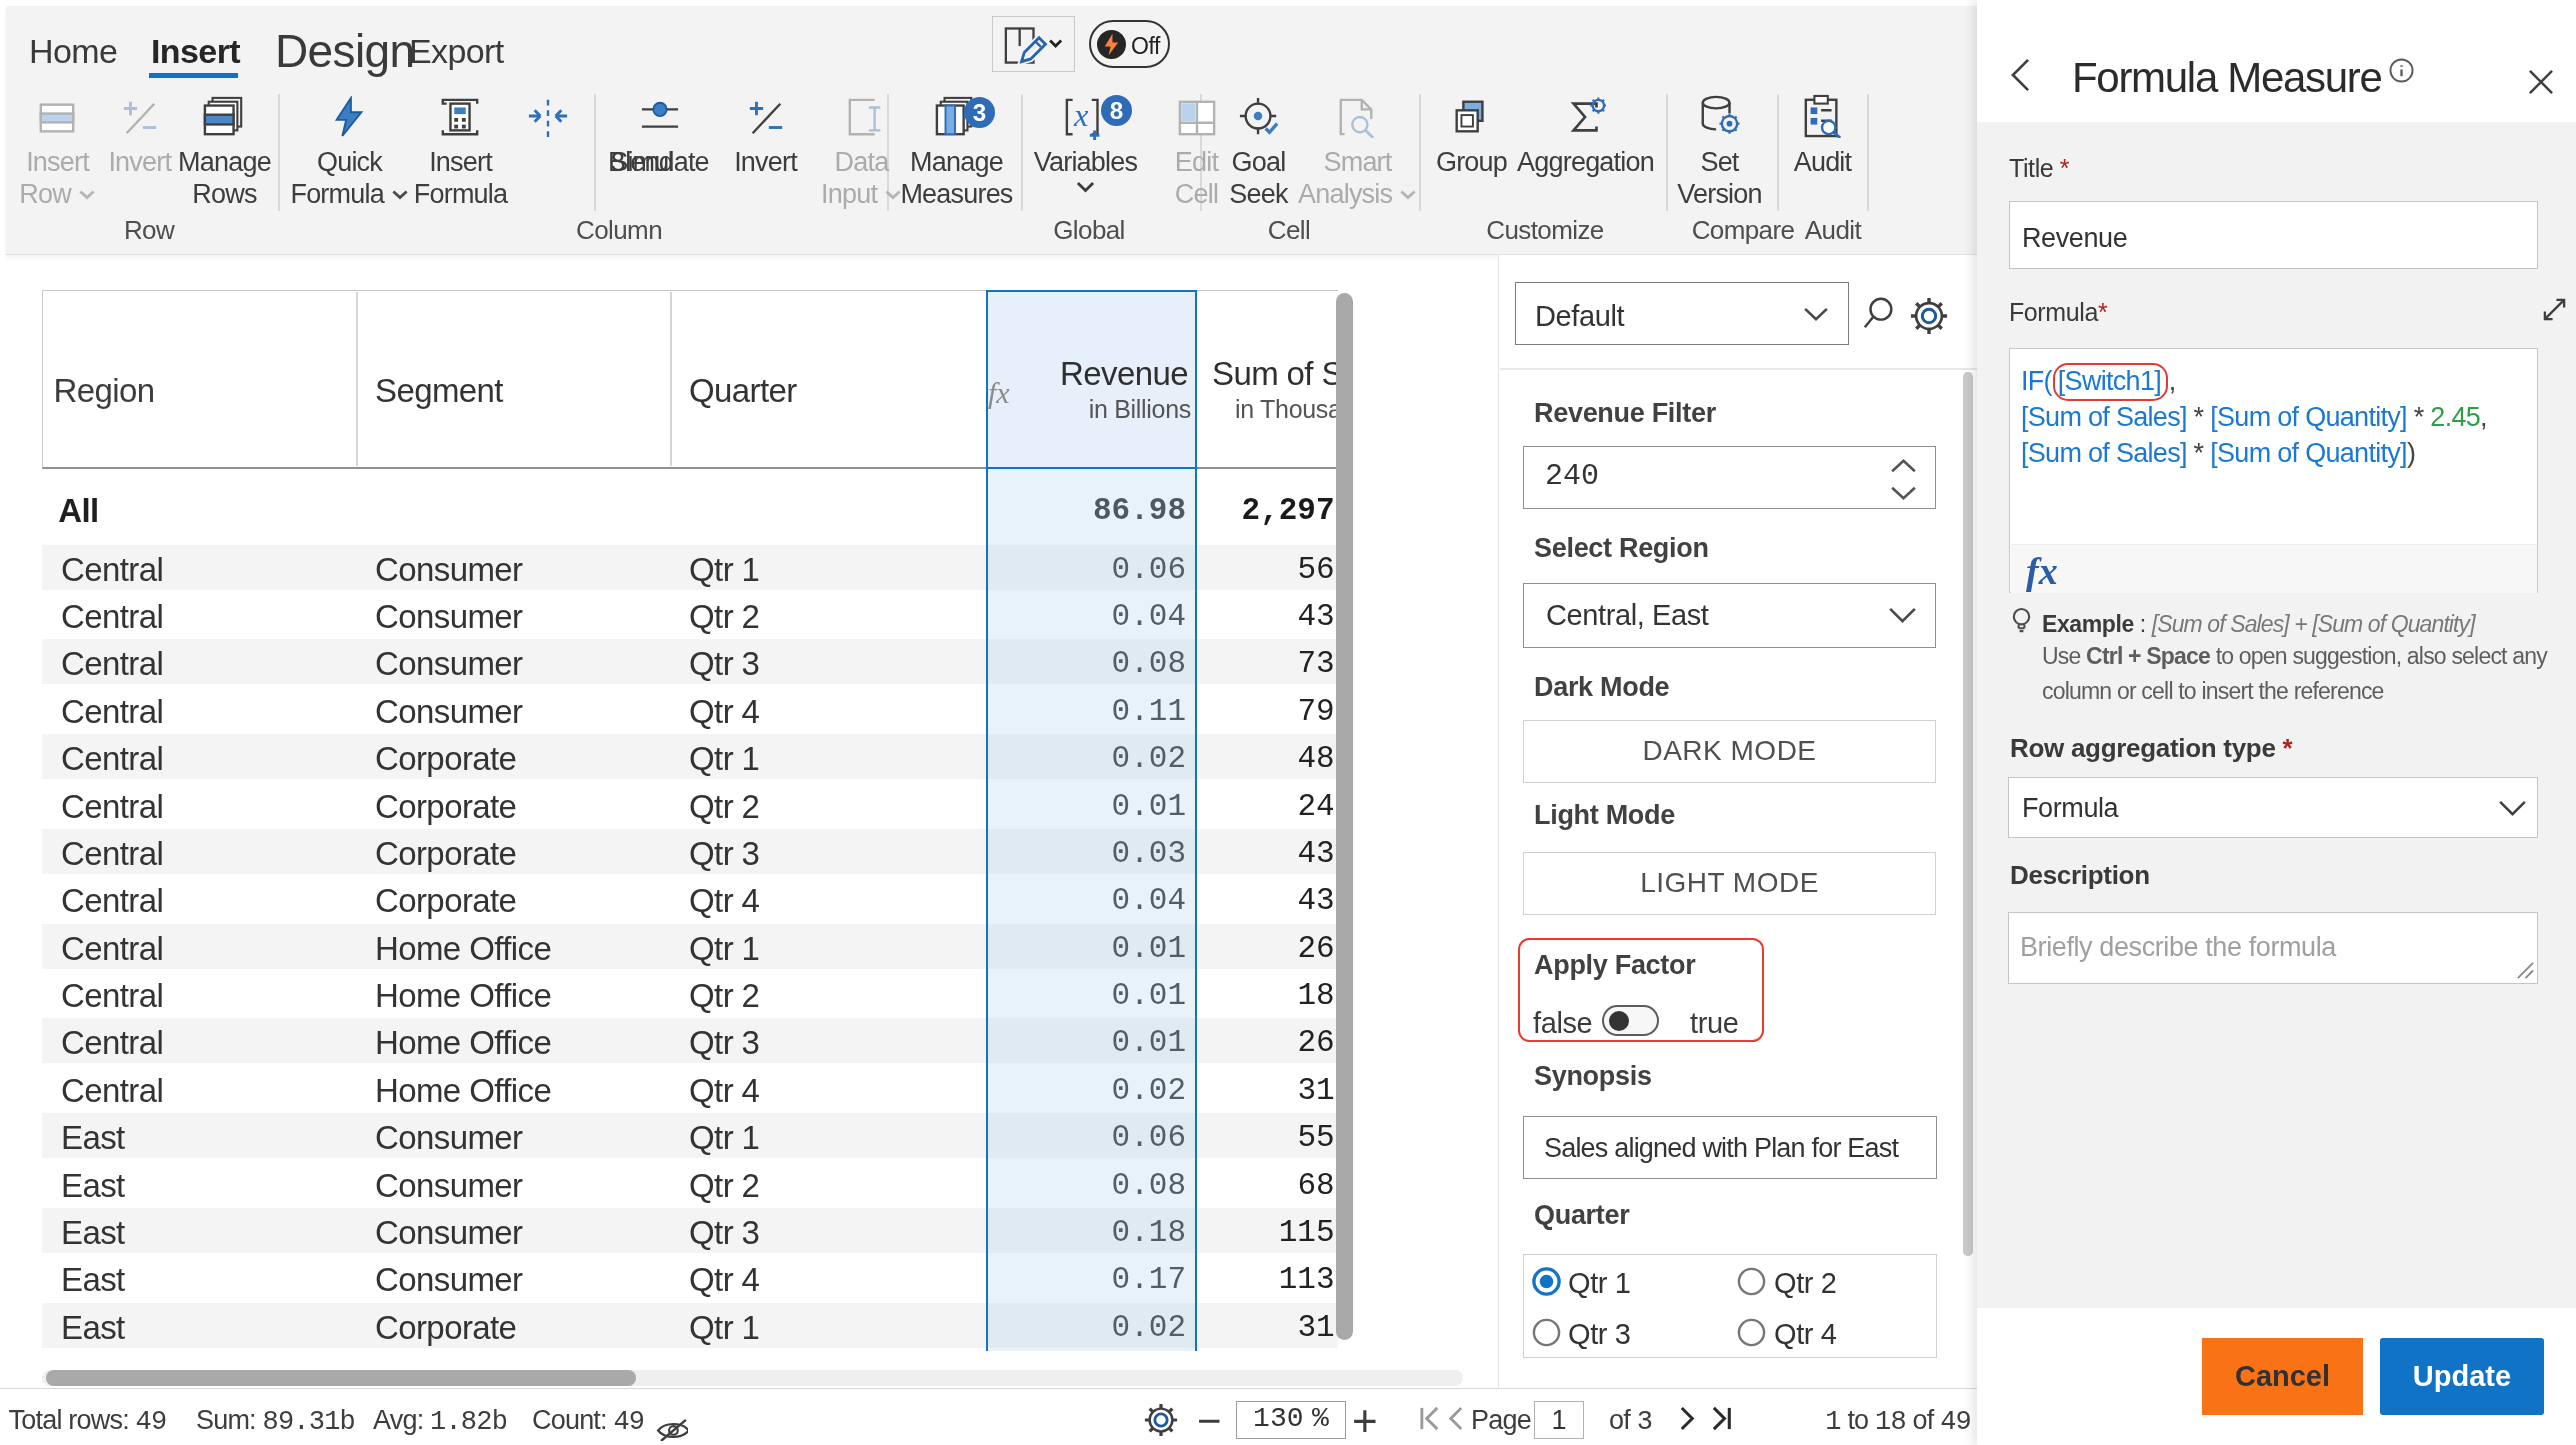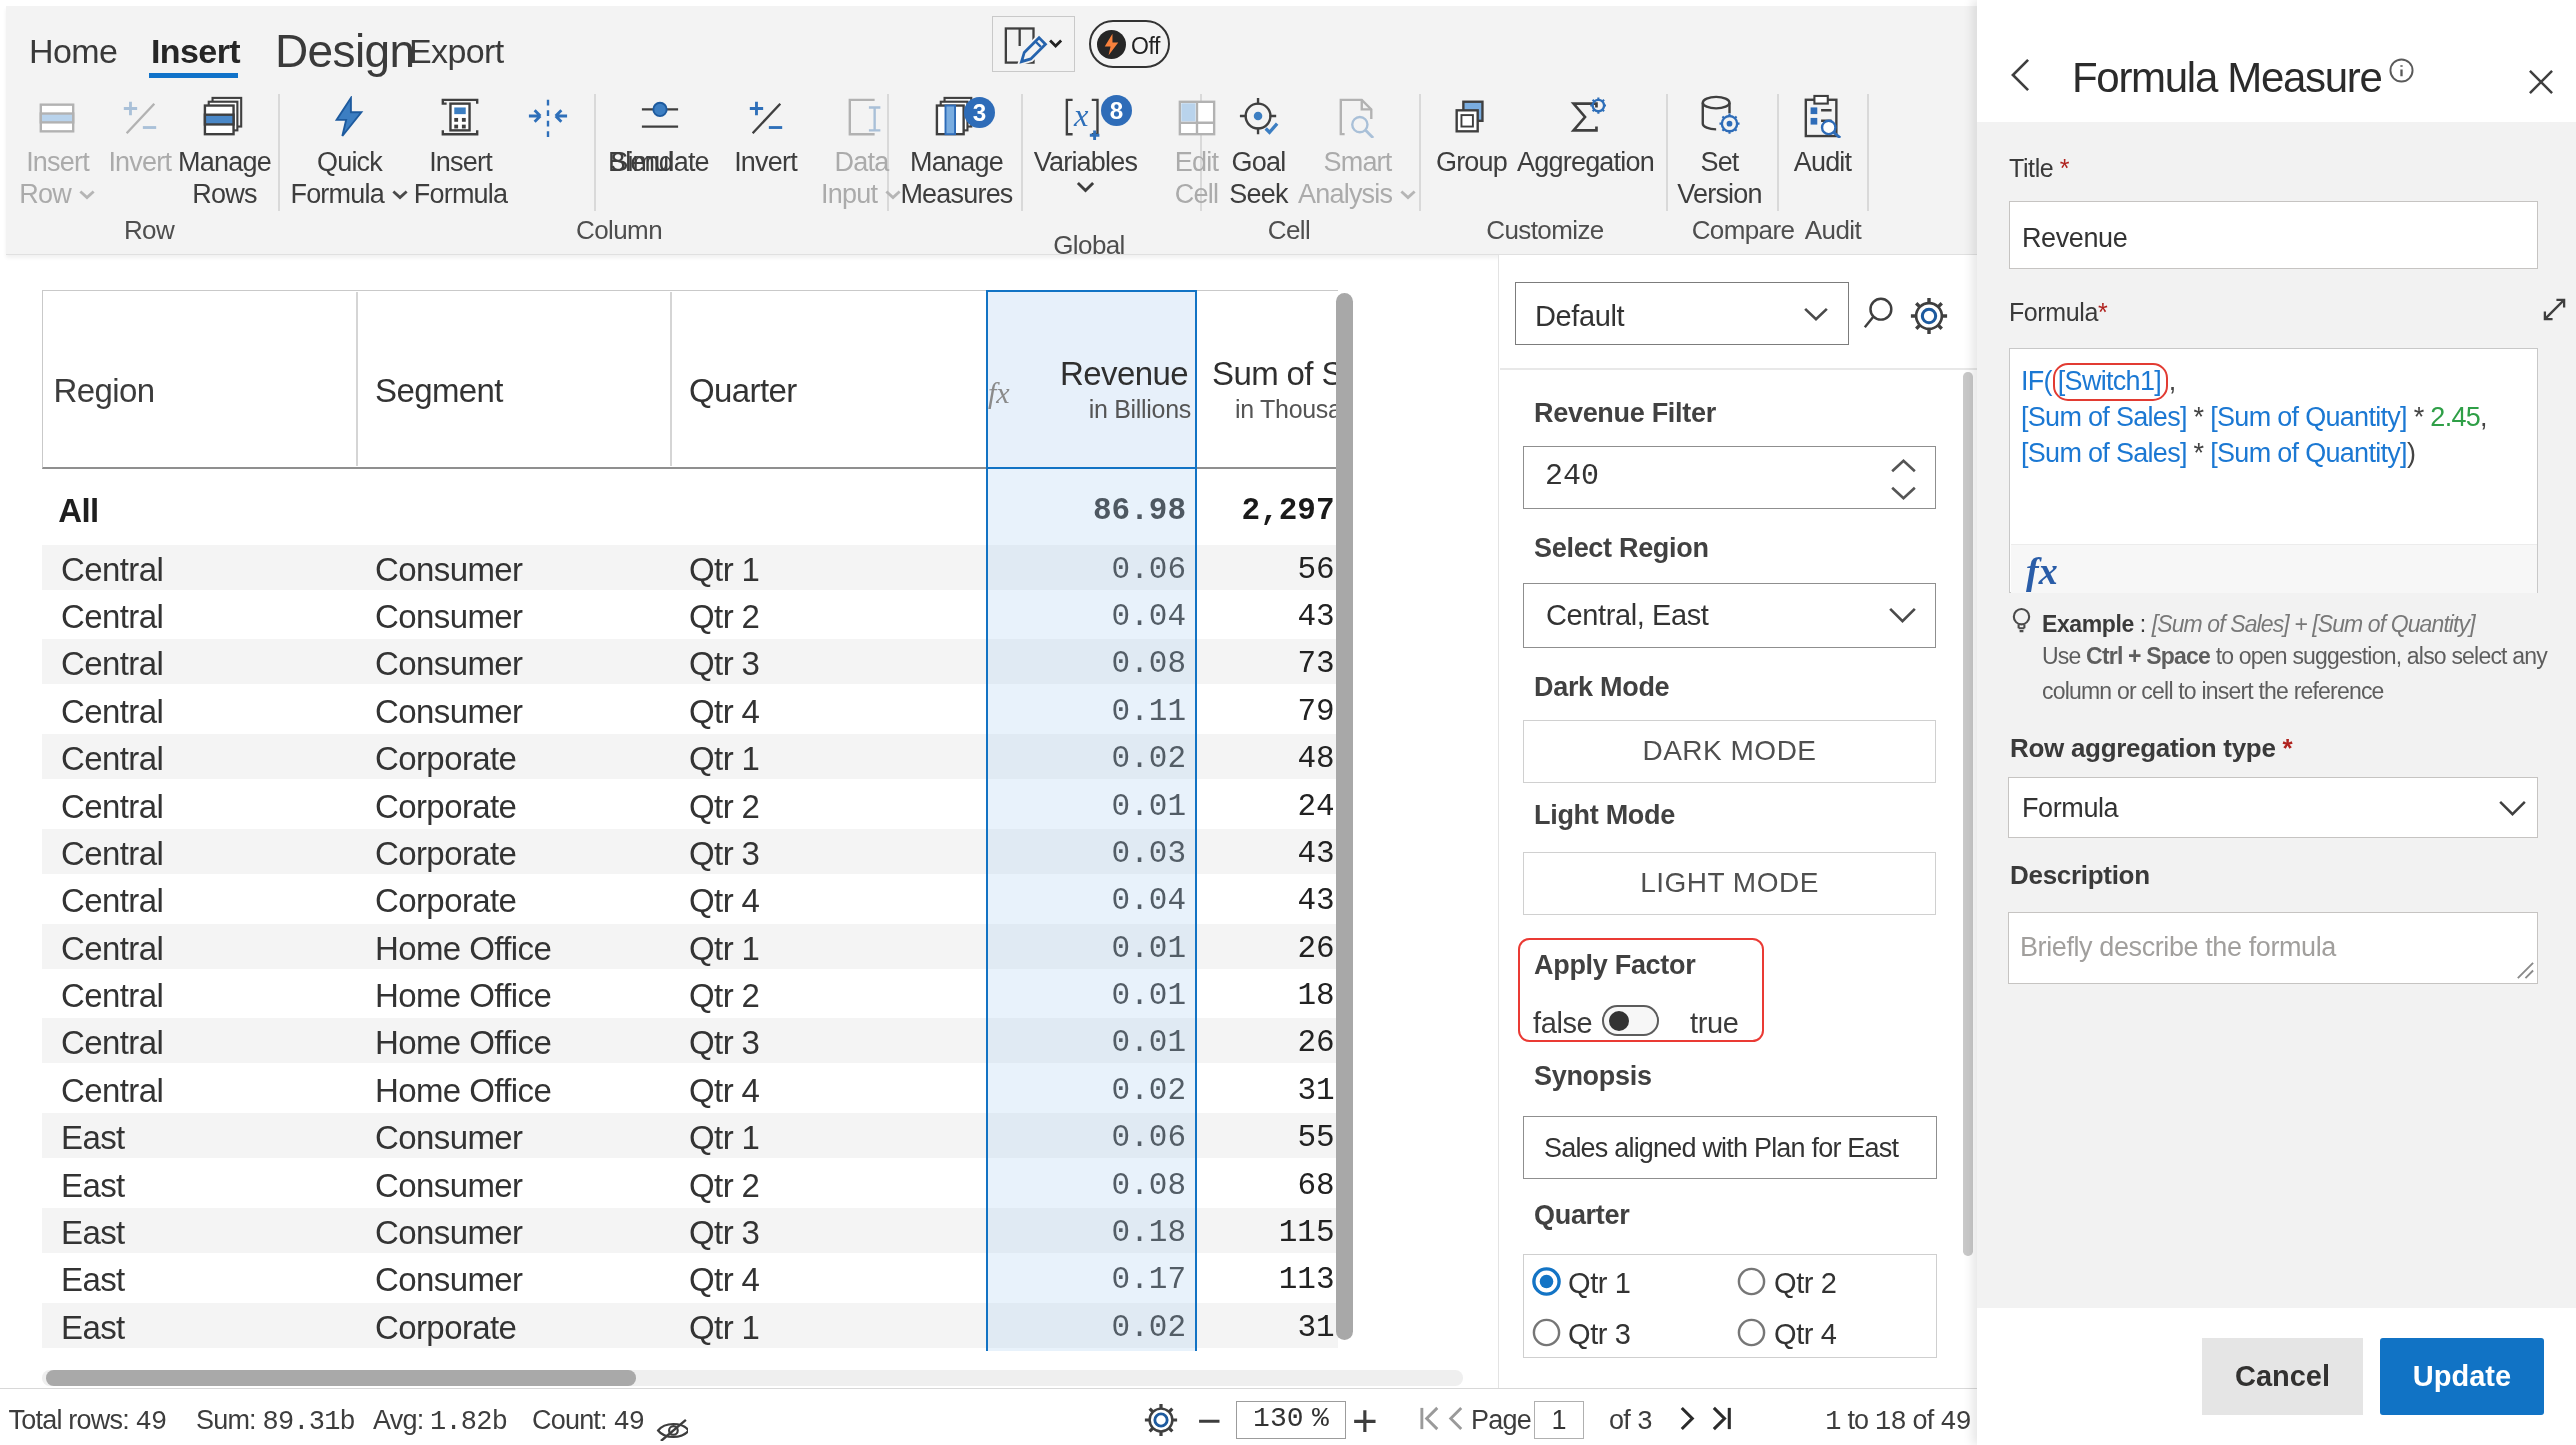--- a/index.html
+++ b/index.html
@@ -28,21 +28,21 @@
 <div class="rsep" style="left:594px;"></div>
 <div class="rsep" style="left:887px;"></div>
 <div class="rsep" style="left:1021px;"></div>
 <div class="rsep" style="left:1200px;"></div>
 <div class="rsep" style="left:1419px;"></div>
 <div class="rsep" style="left:1666px;"></div>
 <div class="rsep" style="left:1777px;"></div>
 <div class="rsep" style="left:1867px;"></div>
 <div class="glabel" style="left:34px;width:230px;">Row</div>
 <div class="glabel" style="left:504px;width:230px;">Column</div>
-<div class="glabel" style="left:974px;width:230px;margin-top:15px;">Global</div>
+<div class="glabel" style="left:974px;width:230px;">Global</div>
 <div class="glabel" style="left:1174px;width:230px;">Cell</div>
 <div class="glabel" style="left:1430px;width:230px;">Customize</div>
 <div class="glabel" style="left:1628px;width:230px;">Compare</div>
 <div class="glabel" style="left:1718px;width:230px;">Audit</div>
 <svg class="abs" style="left:37px;top:98px;" width="40" height="40" viewBox="0 0 42 42">
       <rect x="4" y="7" width="34" height="28" fill="#fff" stroke="#b2b2b2" stroke-width="2.5"></rect>
       <rect x="4" y="16.3" width="34" height="9.3" fill="#b9d3ec" stroke="#b2b2b2" stroke-width="2.5"></rect>
     </svg>
 <div class="blab dis" style="left:-67px;top:146px;width:249px;">Insert<br>Row <svg width="18" height="11.5" viewBox="0 0 19 12" style="vertical-align:2.9px">
         <polyline points="2.5,2.5 9.5,9 16.5,2.5" fill="none" stroke="#b5b5b5" stroke-width="3"></polyline>
@@ -463,15 +463,15 @@
 <svg class="abs" style="left:2498px;top:799px;" width="29" height="19" viewBox="0 0 30 20">
       <polyline points="2,3 15,16 28,3" fill="none" stroke="#3f3f3f" stroke-width="2.6"></polyline>
     </svg>
 <div class="abs" style="left:2010px;top:860px;font-size:26px;font-weight:700;color:#3a3a3a;letter-spacing:-0.3px;">Description</div>
 <div class="abs" style="left:2008px;top:912px;width:530px;height:72px;border:1.9px solid #c6c4c2;box-sizing:border-box;background:#fff;"></div>
 <div class="abs" style="left:2020px;top:934px;font-size:27px;line-height:27px;color:#a19f9d;font-weight:400;letter-spacing:-0.4px;white-space:pre;">Briefly describe the formula</div>
 <svg class="abs" style="left:2514px;top:959px;" width="21" height="21" viewBox="0 0 22 22">
       <path d="M20 4 L4 20 M20 12 L12 20" stroke="#8a8a8a" stroke-width="2"></path>
     </svg>
 <div class="abs" style="left:1977px;top:1308px;width:599px;height:138px;background:#fff;"></div>
-<div class="abs" style="left:2202px;top:1338px;width:161px;height:77px;line-height:77px;background:#e5e5e5;font-size:29px;color:#323130;text-align:center;font-weight:600;">Cancel</div>
+<div class="abs" style="left:2202px;top:1338px;width:161px;height:77px;line-height:77px;background:#f97316;font-size:29px;color:#323130;text-align:center;font-weight:600;">Cancel</div>
 <div class="abs" style="left:2380px;top:1338px;width:164px;height:77px;line-height:77px;background:#1173c5;font-size:29px;color:#fff;text-align:center;font-weight:600;border-radius:2.9px;">Update</div>
 </div>
 
 </body></html>

